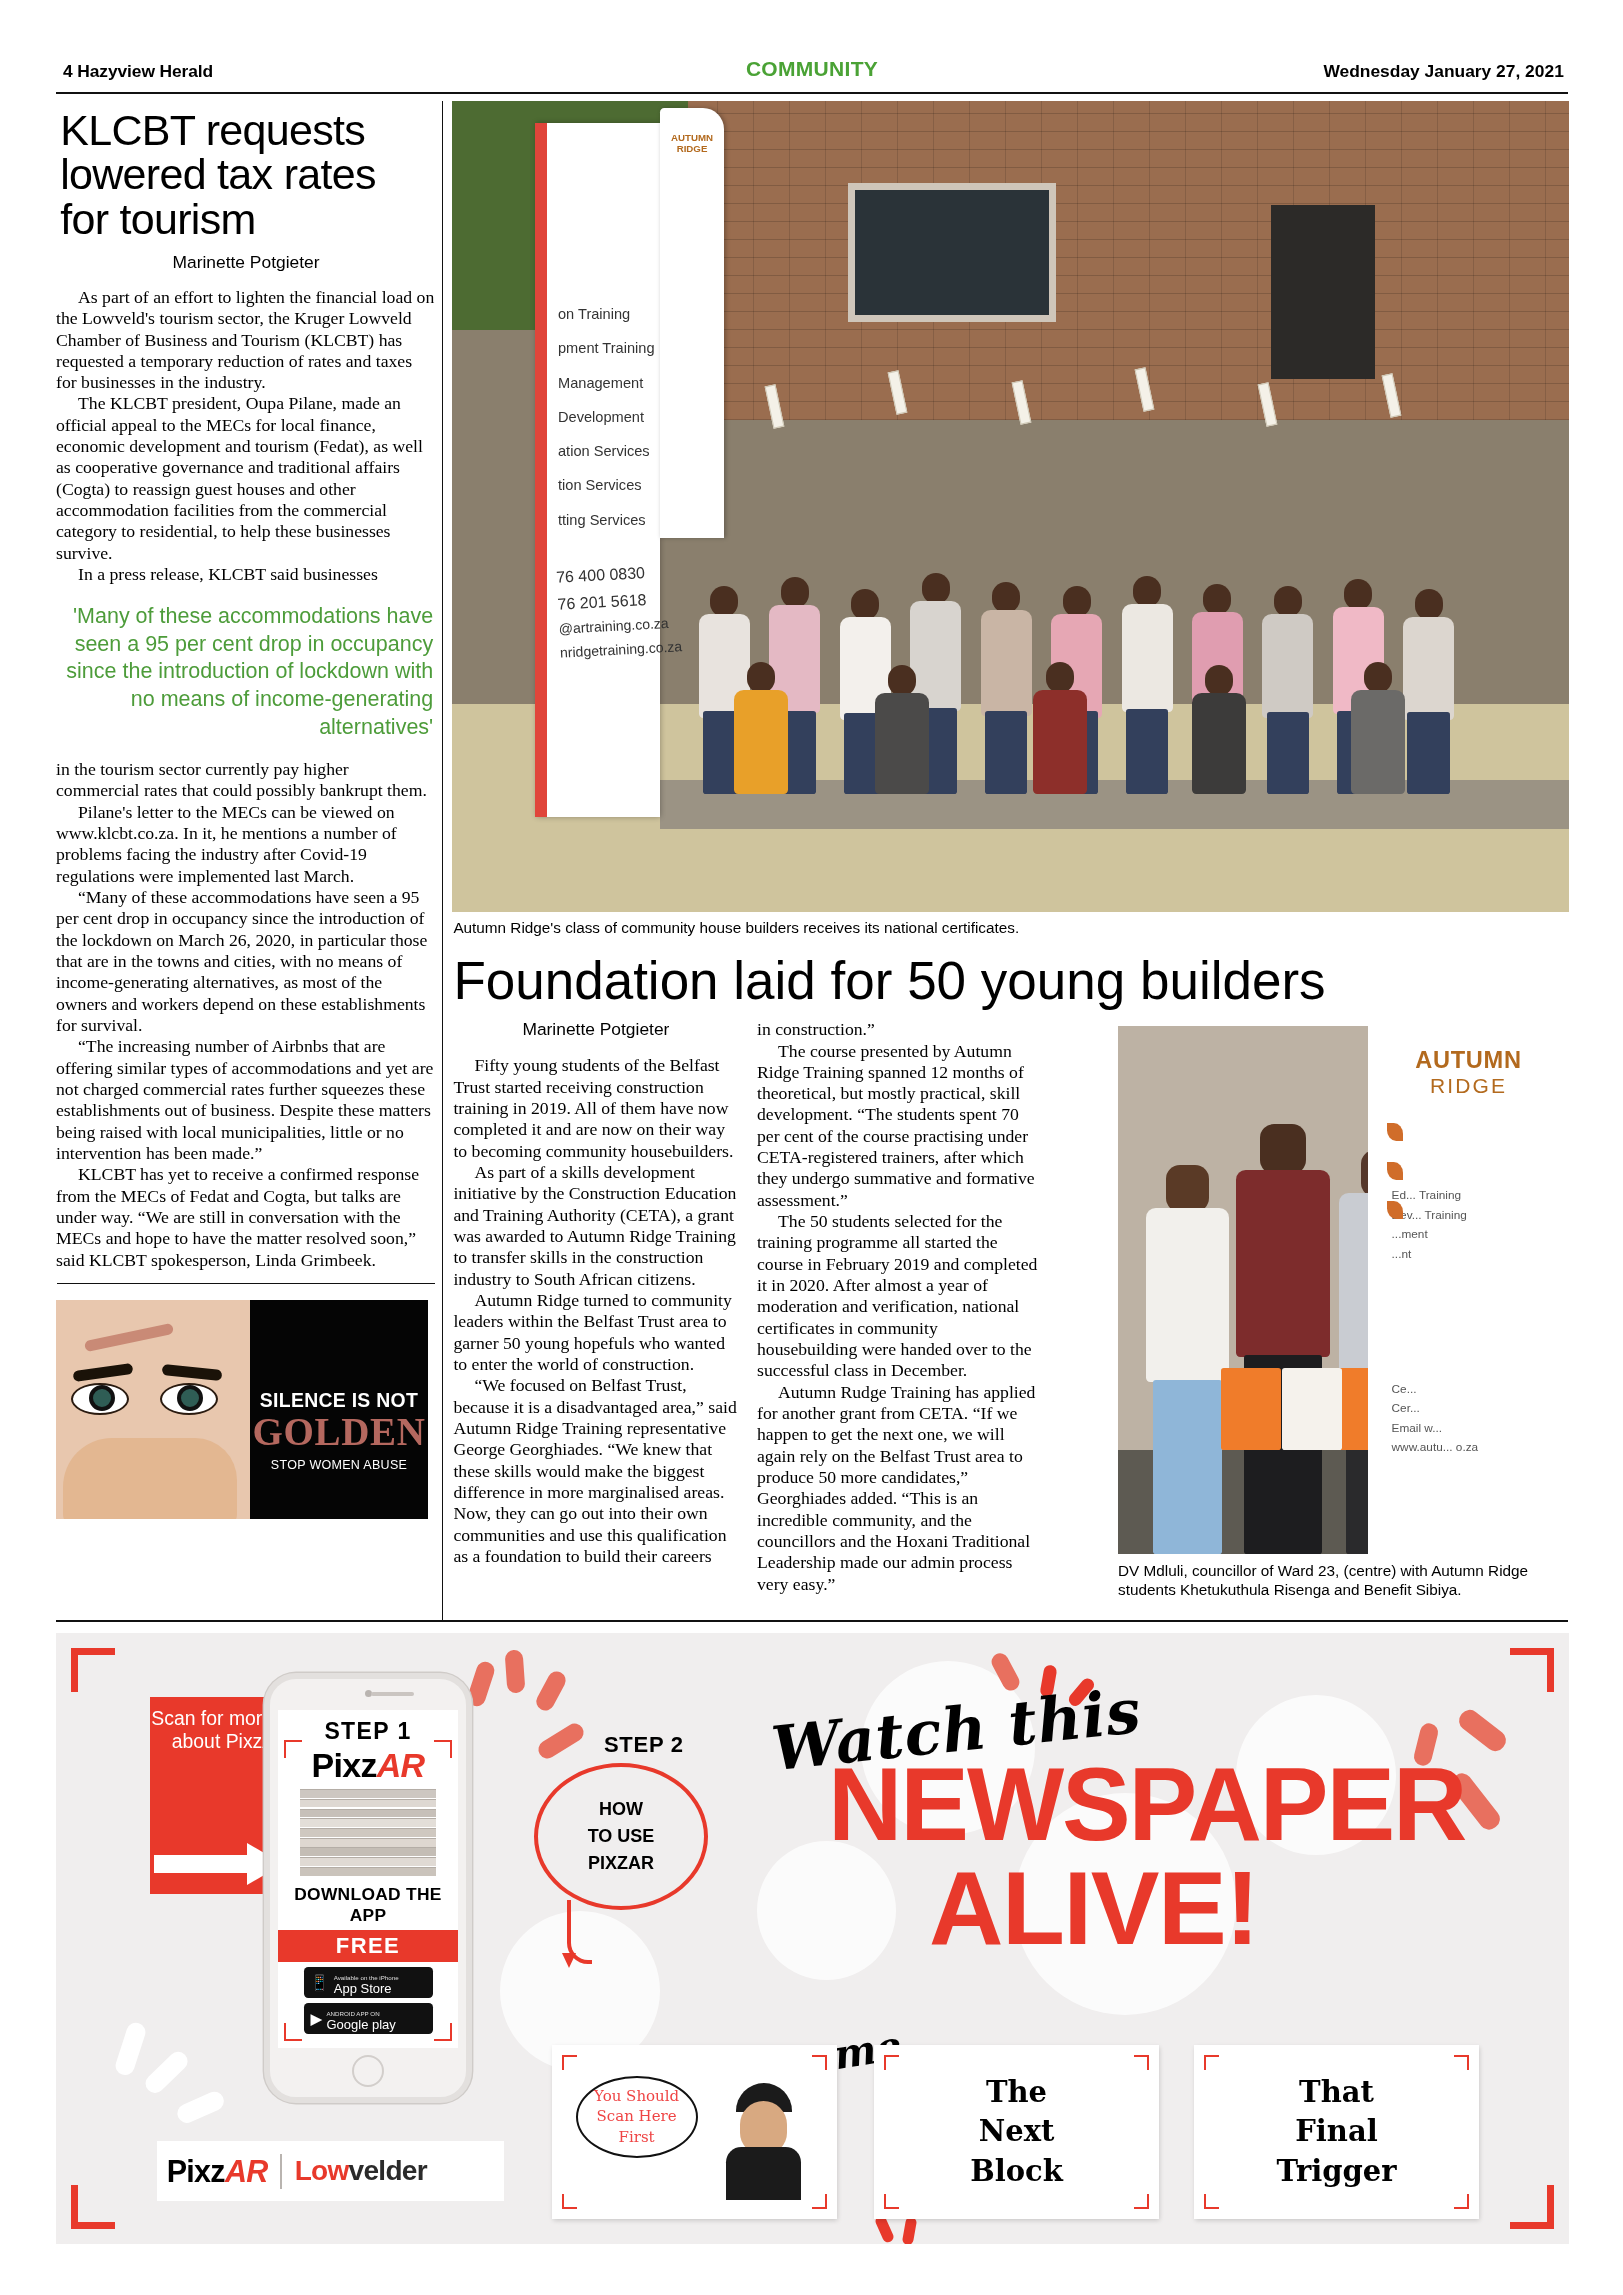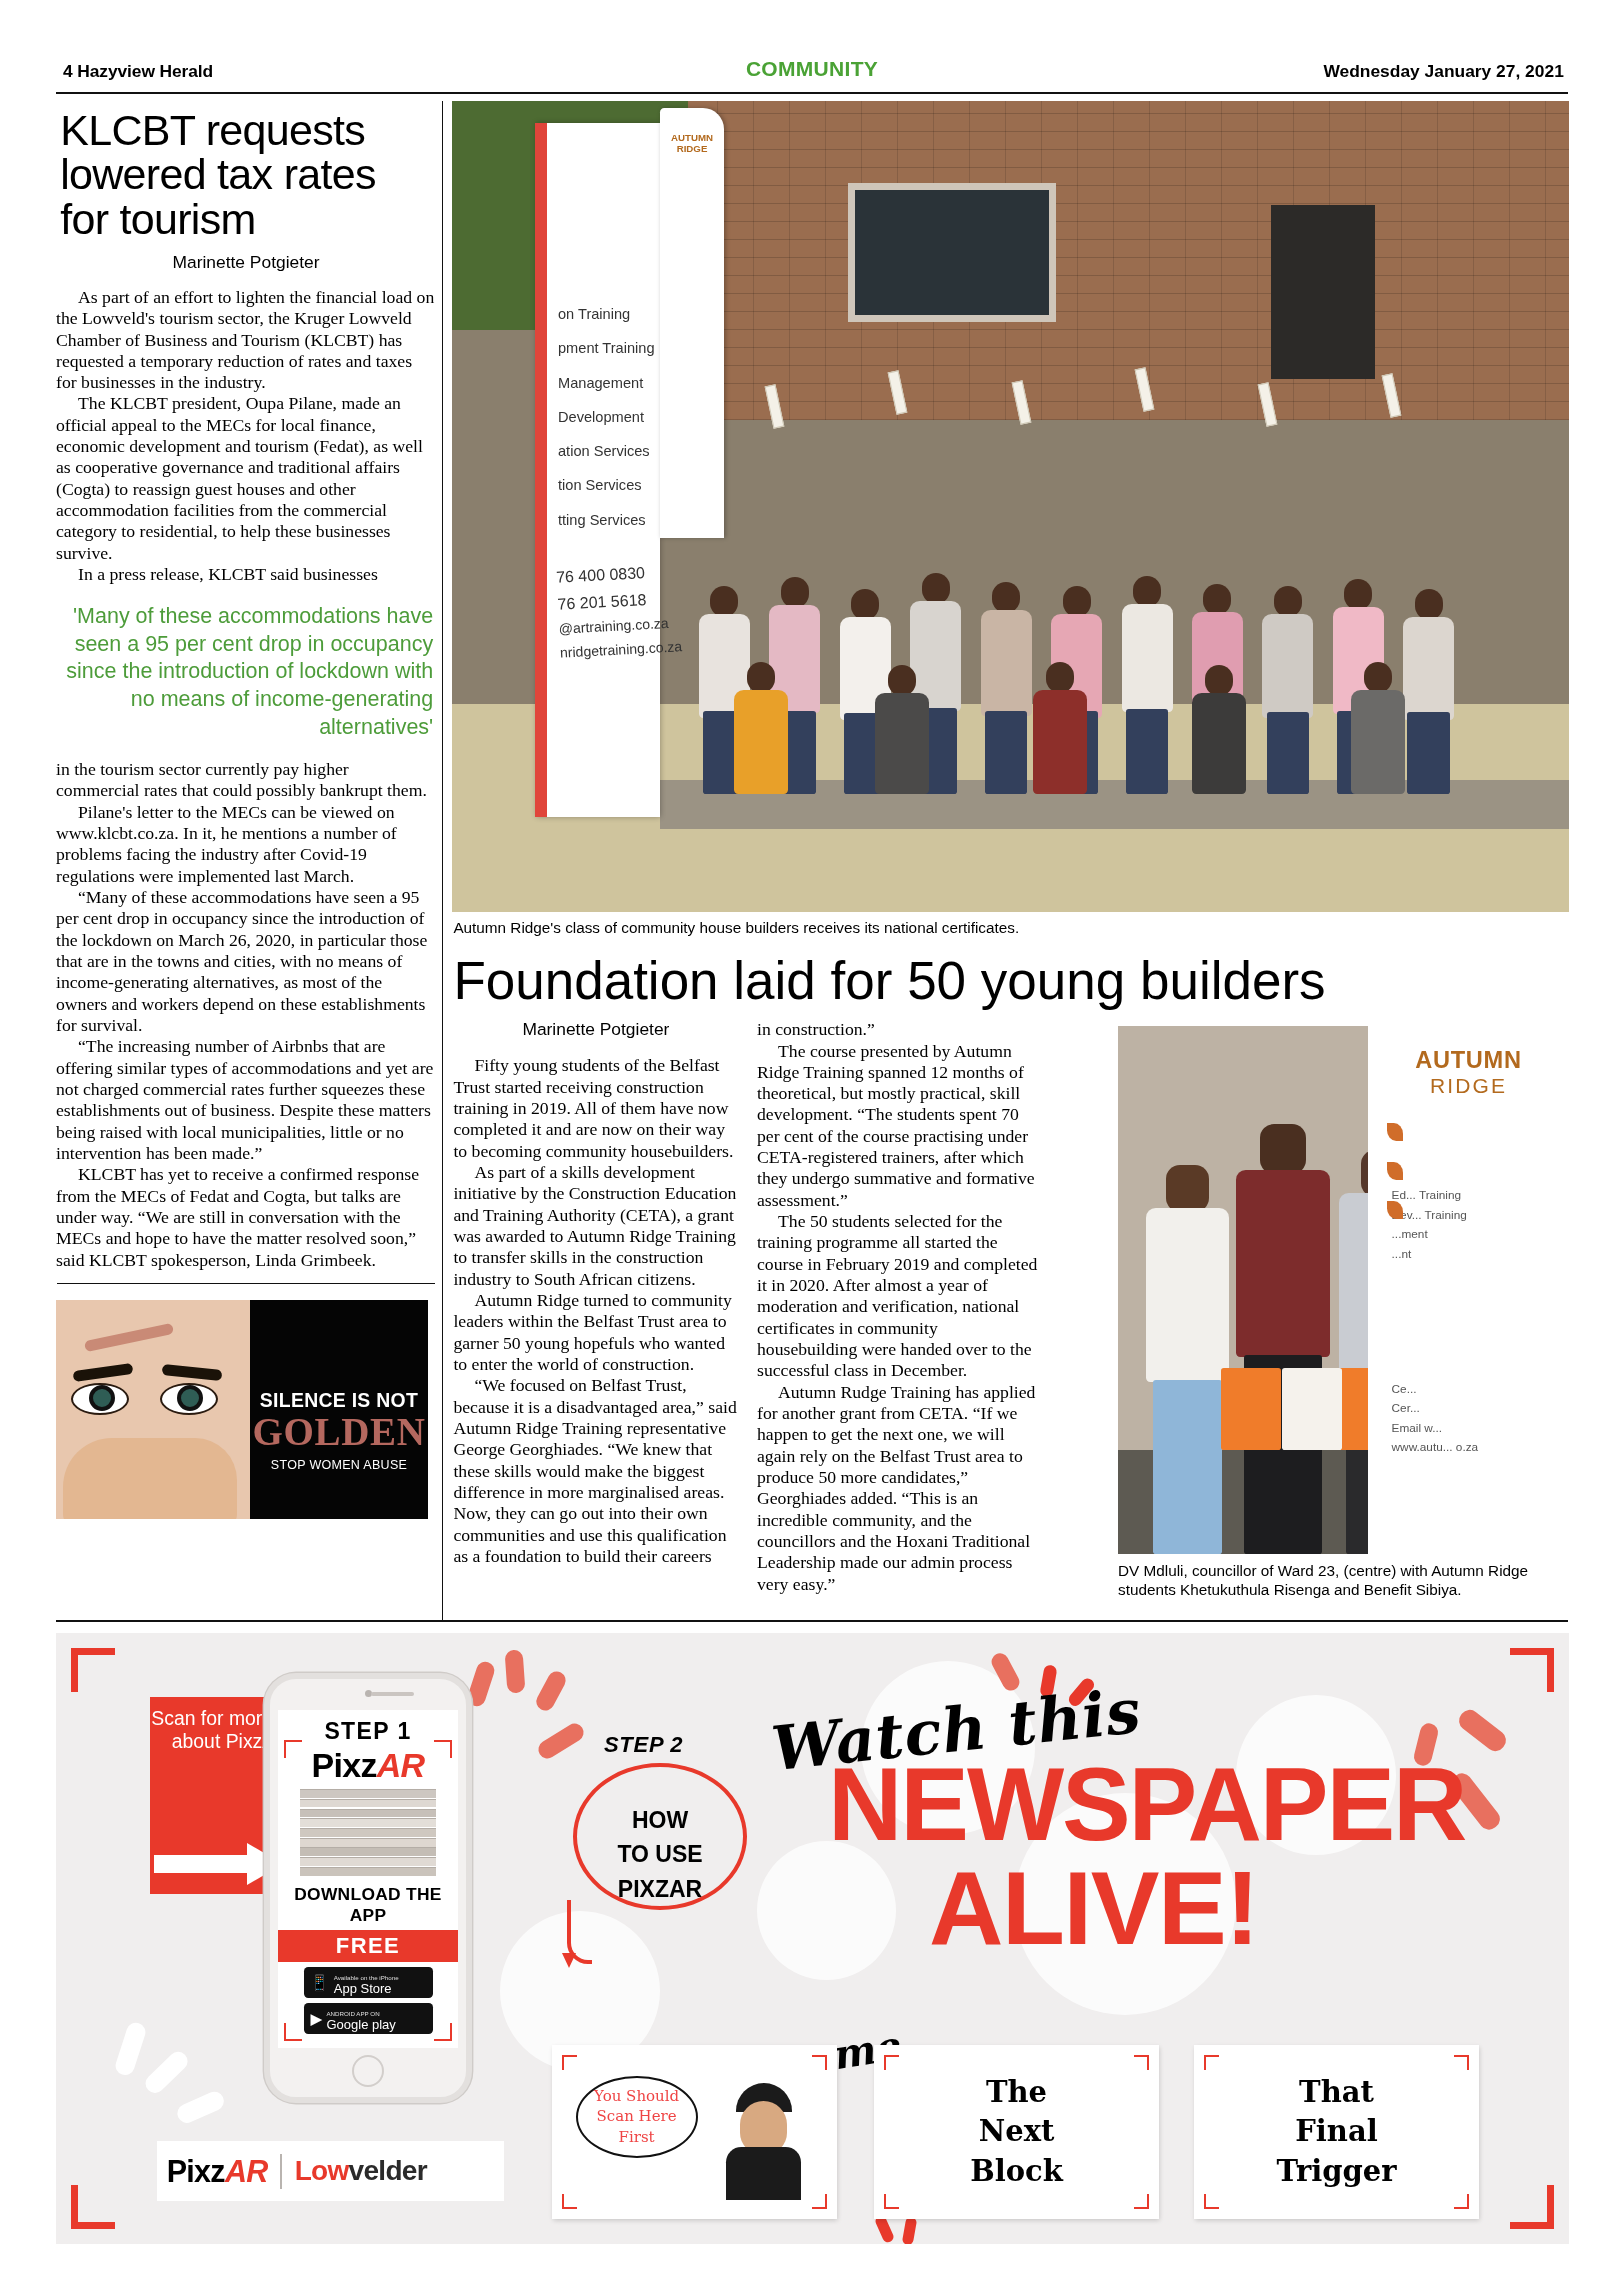--- a/index.html
+++ b/index.html
@@ -165,27 +165,27 @@
     margin: 5.6px auto 0; width: 129px; height: 30.5px; background: #111; border-radius: 4.2px;
     color: #fff; font-family: "Liberation Sans", sans-serif; display: flex; align-items: center; gap: 4.2px; padding-left: 7px;
   }
   .store .sub { font-size: 6.2px; line-height: 1; opacity: .85; }
   .store .main { font-size: 13px; line-height: 1; }
   .store .glyph { font-size: 15.3px; }
   .scanbracket { position: absolute; width: 18px; height: 18px; border: 2.8px solid #e8392b; }
 
   .step2 {
     position: absolute; left: 548px; top: 99px;
-    font-family: "Liberation Sans", sans-serif; font-weight: bold; font-size: 22px; letter-spacing: 0.7px; font-style: italic;
+    font-family: "Liberation Sans", sans-serif; font-weight: bold; font-size: 22px; letter-spacing: 0.7px;
   }
   .bubble {
-    position: absolute; left: 517px; top: 130px; width: 174px; height: 147px;
+    position: absolute; left: 478px; top: 130px; width: 174px; height: 147px;
     border: 4.2px solid #e8392b; border-radius: 50%;
-    font-family: "Liberation Sans", sans-serif; font-weight: bold; font-size: 23px;
-    line-height: 1.5; text-align: center; display: flex; align-items: flex-end; justify-content: center;
+    font-family: "Liberation Sans", sans-serif; font-weight: bold; font-size: 18px;
+    line-height: 1.5; text-align: center; display: flex; align-items: center; justify-content: center;
   }
   .bubble span { display: block; }
   .bubble-arrow {
     position: absolute; left: 511px; top: 267px; width: 25px; height: 64px;
     border-left: 4.2px solid #e8392b; border-bottom: 4.2px solid #e8392b;
     border-bottom-left-radius: 21px;
   }
   .bubble-arrow:after {
     content: ''; position: absolute; left: -9px; bottom: -8.3px;
     border-left: 7.6px solid transparent; border-right: 7.6px solid transparent;

